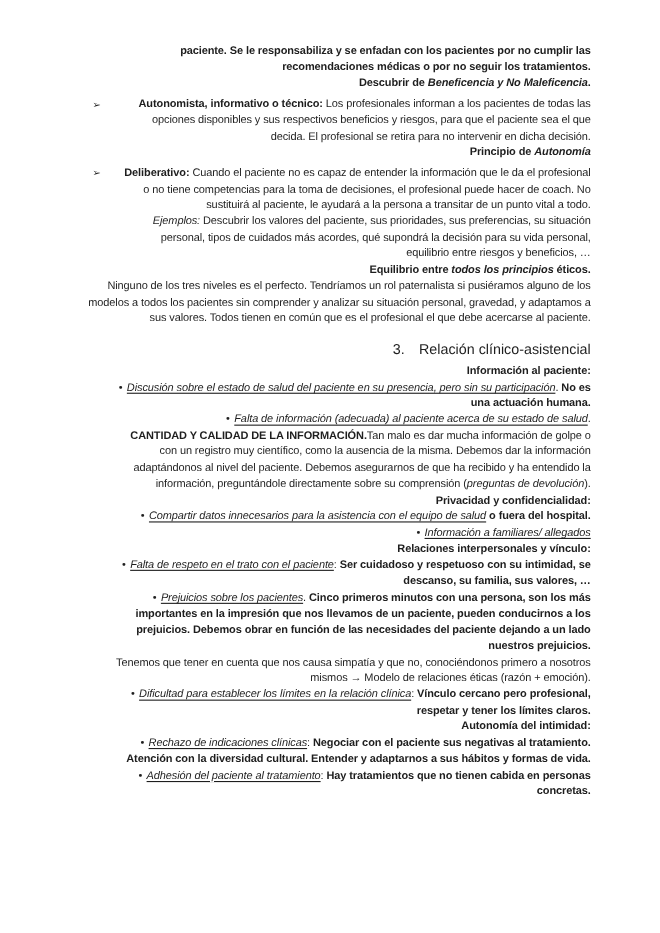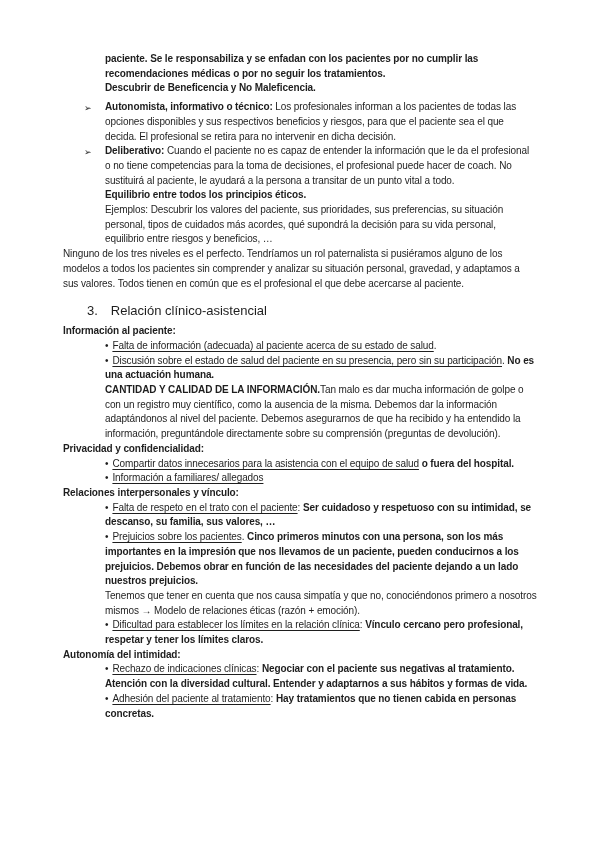--- a/index.html
+++ b/index.html
@@ -2,63 +2,64 @@
 <html lang="es"><head>
 <meta charset="utf-8">
 <style>
   html,body{margin:0;padding:0;background:#ffffff;}
   .page{
     width:600px;height:848px;position:relative;overflow:hidden;
     background:#ffffff;margin:0 auto;
     font-family:"Liberation Sans",sans-serif;
   }
   .content{
-    position:absolute;left:63px;top:52px;width:474px;
+    position:absolute;left:63px;top:40px;width:474px;
     color:#1e1e1e;
     font-size:10px;line-height:14.7px;letter-spacing:-0.1px;
-    text-align:left;
+    text-align:right;
   }
   .block{margin:0;}
   .block.ind{padding-left:42px;}
   .block.bullet{padding-left:42px;}
   .block.arrow{padding-left:42px;position:relative;}
   .amark{
     position:absolute;left:21px;top:0.5px;
     font-family:"DejaVu Sans",sans-serif;
     font-size:9px;
   }
   .bmark{margin-right:4px;}
   .block.section{font-weight:bold;}
   .block.sp{margin-bottom:4px;}
   .run.b{font-weight:bold;}
-  .run.i{}
+  .run.i{font-style:italic;}
   .run.u{text-decoration:underline;text-underline-offset:1.5px;}
   .heading{
     font-size:13px;line-height:19px;
     margin:10px 0 4px 0;padding-left:24px;
     font-weight:400;color:#1e1e1e;letter-spacing:0;
   }
   .hnum{margin-right:13px;}
 </style>
 </head>
 <body>
 
 <div class="page">
   <div class="content">
       <div class="block p ind"><span class="run b">paciente. Se le responsabiliza y se enfadan con los pacientes por no cumplir las recomendaciones médicas o por no seguir los tratamientos.</span></div>
       <div class="block p ind sp"><span class="run b">Descubrir de </span><span class="run b i">Beneficencia y No Maleficencia</span><span class="run b">.</span></div>
       <div class="block arrow"><span class="amark">➢</span><span class="run b">Autonomista, informativo o técnico: </span><span class="run">Los profesionales informan a los pacientes de todas las opciones disponibles y sus respectivos beneficios y riesgos, para que el paciente sea el que decida. El profesional se retira para no intervenir en dicha decisión.</span></div>
+      <div class="block p ind sp"><span class="run b">Principio de </span><span class="run b i">Autonomía</span></div>
       <div class="block arrow"><span class="amark">➢</span><span class="run b">Deliberativo: </span><span class="run">Cuando el paciente no es capaz de entender la información que le da el profesional o no tiene competencias para la toma de decisiones, el profesional puede hacer de coach. No sustituirá al paciente, le ayudará a la persona a transitar de un punto vital a todo.</span></div>
+      <div class="block p ind"><span class="run i">Ejemplos: </span><span class="run">Descubrir los valores del paciente, sus prioridades, sus preferencias, su situación personal, tipos de cuidados más acordes, qué supondrá la decisión para su vida personal, equilibrio entre riesgos y beneficios, …</span></div>
       <div class="block p ind"><span class="run b">Equilibrio entre </span><span class="run b i">todos los principios</span><span class="run b"> éticos.</span></div>
-      <div class="block p ind"><span class="run i">Ejemplos: </span><span class="run">Descubrir los valores del paciente, sus prioridades, sus preferencias, su situación personal, tipos de cuidados más acordes, qué supondrá la decisión para su vida personal, equilibrio entre riesgos y beneficios, …</span></div>
       <div class="block p"><span class="run">Ninguno de los tres niveles es el perfecto. Tendríamos un rol paternalista si pusiéramos alguno de los modelos a todos los pacientes sin comprender y analizar su situación personal, gravedad, y adaptamos a sus valores. Todos tienen en común que es el profesional el que debe acercarse al paciente.</span></div>
       <div class="heading"><span class="hnum">3.</span><span>Relación clínico-asistencial</span></div>
       <div class="block section"><span class="run b">Información al paciente:</span></div>
+      <div class="block bullet"><span class="bmark">•</span><span class="run i u">Discusión sobre el estado de salud del paciente en su presencia, pero sin su participación</span><span class="run">. </span><span class="run b">No es una actuación humana.</span></div>
       <div class="block bullet"><span class="bmark">•</span><span class="run i u">Falta de información (adecuada) al paciente acerca de su estado de salud</span><span class="run">.</span></div>
-      <div class="block bullet"><span class="bmark">•</span><span class="run i u">Discusión sobre el estado de salud del paciente en su presencia, pero sin su participación</span><span class="run">. </span><span class="run b">No es una actuación humana.</span></div>
       <div class="block p ind"><span class="run b">CANTIDAD Y CALIDAD DE LA INFORMACIÓN.</span><span class="run">Tan malo es dar mucha información de golpe o con un registro muy científico, como la ausencia de la misma. Debemos dar la información adaptándonos al nivel del paciente. Debemos asegurarnos de que ha recibido y ha entendido la información, preguntándole directamente sobre su comprensión (</span><span class="run i">preguntas de devolución</span><span class="run">).</span></div>
       <div class="block section"><span class="run b">Privacidad y confidencialidad:</span></div>
       <div class="block bullet"><span class="bmark">•</span><span class="run i u">Compartir datos innecesarios para la asistencia con el equipo de salud</span><span class="run"> </span><span class="run b">o fuera del hospital.</span></div>
       <div class="block bullet"><span class="bmark">•</span><span class="run i u">Información a familiares/ allegados</span></div>
       <div class="block section"><span class="run b">Relaciones interpersonales y vínculo:</span></div>
       <div class="block bullet"><span class="bmark">•</span><span class="run i u">Falta de respeto en el trato con el paciente</span><span class="run">: </span><span class="run b">Ser cuidadoso y respetuoso con su intimidad, se descanso, su familia, sus valores, …</span></div>
       <div class="block bullet"><span class="bmark">•</span><span class="run i u">Prejuicios sobre los pacientes</span><span class="run">. </span><span class="run b">Cinco primeros minutos con una persona, son los más importantes en la impresión que nos llevamos de un paciente, pueden conducirnos a los prejuicios. Debemos obrar en función de las necesidades del paciente dejando a un lado nuestros prejuicios.</span></div>
       <div class="block p ind"><span class="run">Tenemos que tener en cuenta que nos causa simpatía y que no, conociéndonos primero a nosotros mismos → Modelo de relaciones éticas (razón + emoción).</span></div>
       <div class="block bullet"><span class="bmark">•</span><span class="run i u">Dificultad para establecer los límites en la relación clínica</span><span class="run">: </span><span class="run b">Vínculo cercano pero profesional, respetar y tener los límites claros.</span></div>
       <div class="block section"><span class="run b">Autonomía del intimidad:</span></div>

